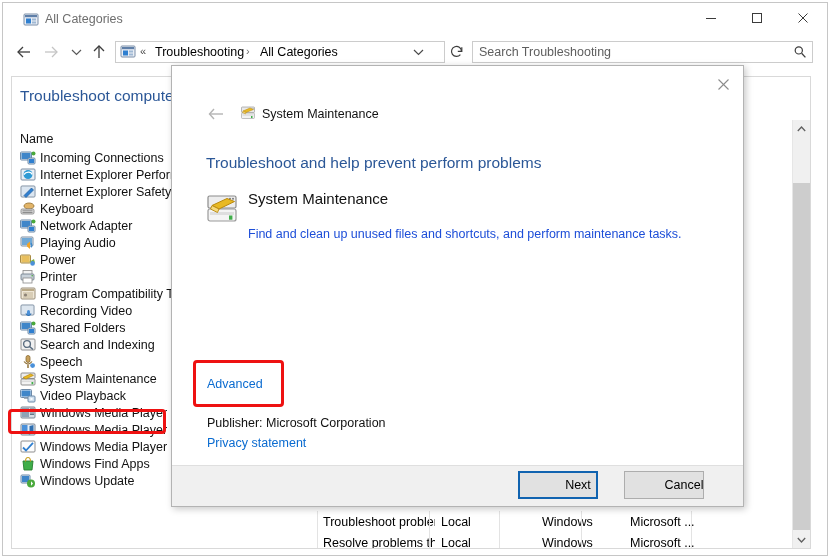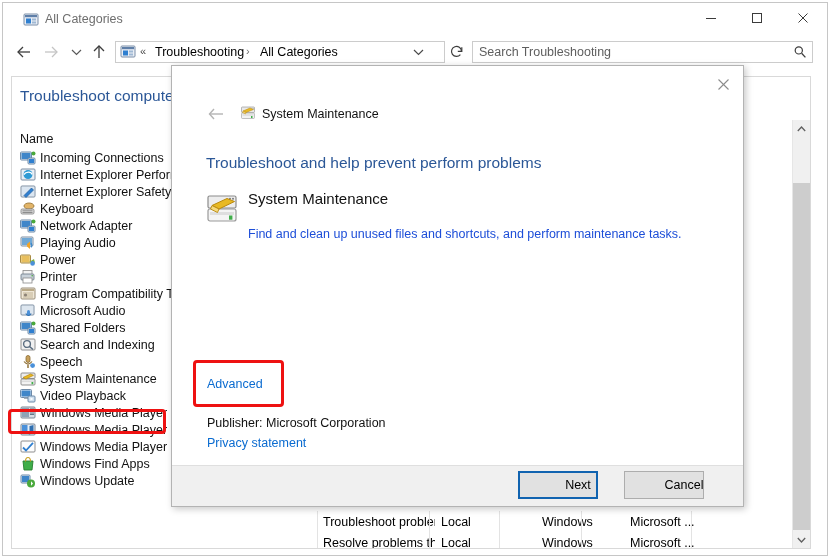--- a/index.html
+++ b/index.html
@@ -550,21 +550,21 @@
       </svg></span>
             <span class="li-label">Program Compatibility Troubleshooter</span>
           </div>
           <div class="list-item">
             <span class="li-icon"><svg width="16" height="16" viewBox="0 0 16 16">
         <rect x="1" y="2" width="13" height="10" rx="1" fill="#eef2f7" stroke="#7d8fa3" stroke-width="1"></rect>
         <rect x="2" y="3" width="11" height="8" fill="#dde6ef"></rect>
         <rect x="7" y="7" width="3" height="5.5" rx="1.5" fill="#4a90d9"></rect>
         <path d="M5.8 10.5 Q8.5 14.5 11.2 10.5" fill="none" stroke="#2f6fb0" stroke-width="1.1"></path>
       </svg></span>
-            <span class="li-label">Microsoft Audio</span>
+            <span class="li-label">Recording Video</span>
           </div>
           <div class="list-item">
             <span class="li-icon"><svg width="16" height="16" viewBox="0 0 16 16">
         <rect x="0.5" y="2" width="11" height="8" rx="1" fill="#dde8f3" stroke="#6d8aa8" stroke-width="1"></rect>
         <rect x="1.5" y="3" width="9" height="6" fill="#3f86c9"></rect>
         <rect x="8" y="8" width="7" height="6" rx="1" fill="#cfe0f0" stroke="#6d8aa8" stroke-width="1"></rect>
         <rect x="9" y="9" width="5" height="4" fill="#2f7fd0"></rect>
         <circle cx="13.5" cy="3.5" r="2" fill="#4aa93c"></circle>
       </svg></span>
             <span class="li-label">Shared Folders</span>

